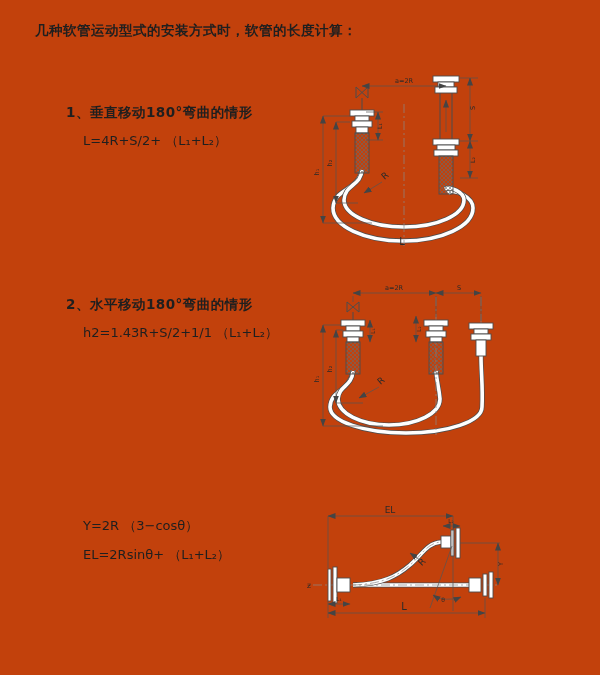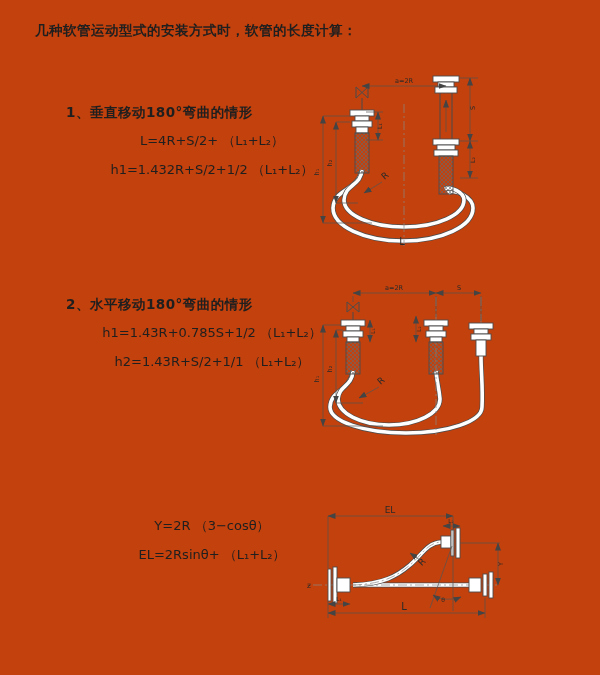--- a/index.html
+++ b/index.html
@@ -12,21 +12,21 @@
     overflow:hidden;
   }
   .page{position:absolute;inset:0;background:#c2410c;}
   .title{
     position:absolute;left:35px;top:22px;
     font-size:13.5px;font-weight:700;letter-spacing:.5px;white-space:nowrap;
   }
   .section{position:absolute;left:36px;width:275px;margin-left:30px;}
   .sec1{top:104px;} .sec2{top:296px;} .sec3{top:511px;}
   .sec-heading{font-size:13.5px;font-weight:700;margin:0 0 4px 0;white-space:nowrap;letter-spacing:.5px;}
-  .formula{font-size:13px;line-height:29px;padding-left:17px;white-space:nowrap;text-align:center;}
+  .formula{font-size:13px;line-height:29px;padding-left:17px;white-space:nowrap;}
   .diagram{position:absolute;}
   .dg1{left:300px;top:70px;}
   .dg2{left:303px;top:283px;}
   .dg3{left:303px;top:498px;}
   
   .ln{stroke:#4d4d4d;stroke-width:1;fill:none;}
   .dm{stroke:#555;stroke-width:.7;fill:none;}
   .cl{stroke:#8a8a8a;stroke-width:.7;fill:none;stroke-dasharray:9 3 2 3;}
   .part{stroke:#4d4d4d;stroke-width:.9;fill:#fff;}
   .braid{stroke:#4d4d4d;stroke-width:.9;fill:url(#braidpat);}
@@ -53,26 +53,24 @@
   </defs>
 </svg>
 
 <div class="page">
 
   <div class="title">几种软管运动型式的安装方式时，软管的长度计算：</div>
 
   <div class="section sec1">
     <div class="sec-heading">1、垂直移动180°弯曲的情形</div>
     <div class="formula">L=4R+S/2+ （L₁+L₂）</div>
-    <div class="formula">h1=1.432R+S/2+1/2 （L₁+L₂）</div>
   </div>
 
   <div class="section sec2">
     <div class="sec-heading">2、水平移动180°弯曲的情形</div>
-    <div class="formula">h1=1.43R+0.785S+1/2 （L₁+L₂）</div>
     <div class="formula">h2=1.43R+S/2+1/1 （L₁+L₂）</div>
   </div>
 
   <div class="section sec3">
     <div class="formula">Y=2R （3−cosθ）</div>
     <div class="formula">EL=2Rsinθ+ （L₁+L₂）</div>
   </div>
 
   <svg class="diagram dg1" width="290" height="182" viewBox="0 0 290 182">
 

